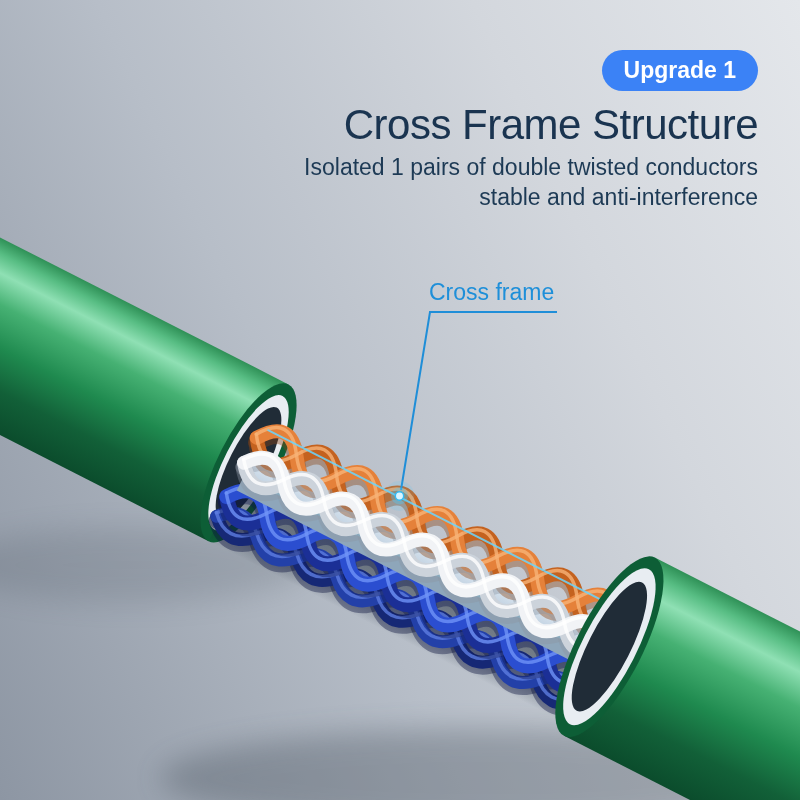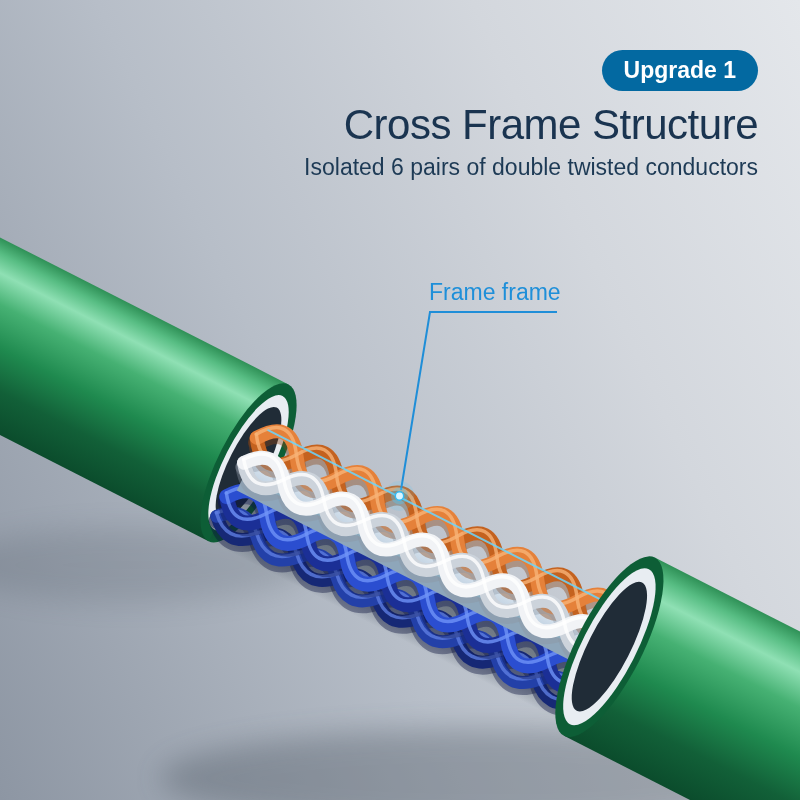--- a/index.html
+++ b/index.html
@@ -3,37 +3,38 @@
 <meta charset="utf-8">
 <style>
   html,body{margin:0;padding:0;}
   body{
     width:800px;height:800px;overflow:hidden;position:relative;
     background:linear-gradient(245deg,#e4e7eb 0%,#d3d7dd 28%,#b7bec8 60%,#8d96a3 100%);
     font-family:"Liberation Sans","DejaVu Sans",sans-serif;
   }
   .scene{position:absolute;inset:0;z-index:1;}
   .header{position:absolute;top:50px;right:42px;z-index:2;display:flex;flex-direction:column;align-items:flex-end;text-align:right;}
-  .badge{background:#0369a1;color:#ffffff;font-size:23px;font-weight:700;padding:7px 22px;border-radius:21px;}
+  .badge{background:#3b82f6;color:#ffffff;font-size:23px;font-weight:700;padding:7px 22px;border-radius:21px;}
   .title{font-size:42px;font-weight:400;color:#1a3450;margin:10px 0 4px;letter-spacing:-0.5px;}
   .subtitle{font-size:23px;color:#1d3a55;margin:0;line-height:1.3;}
   .callout-label{position:absolute;left:429px;top:279px;z-index:2;font-size:23px;font-weight:500;color:#1e8fd9;}
 </style>
 </head>
 <body>
 
 <div class="header">
   <div class="badge">
     <span>Upgrade 1</span>
   </div>
   <h1 class="title">Cross Frame Structure</h1>
-  <p class="subtitle">Isolated 6 pairs of double twisted conductors</p>
+  <p class="subtitle">Isolated 1 pairs of double twisted conductors</p>
+  <p class="subtitle">stable and anti-interference</p>
 </div>
 
-<div class="callout-label">Frame frame</div>
+<div class="callout-label">Cross frame</div>
 
 <svg class="scene" viewBox="0 0 800 800" width="800" height="800">
   <defs>
     <linearGradient id="gJacket" x1="0" y1="0" x2="0" y2="1">
       <stop offset="0" stop-color="#2f9157"></stop>
       <stop offset="0.08" stop-color="#57bd83"></stop>
       <stop offset="0.18" stop-color="#8fe0b4"></stop>
       <stop offset="0.34" stop-color="#46b173"></stop>
       <stop offset="0.56" stop-color="#1f8a4f"></stop>
       <stop offset="0.78" stop-color="#126038"></stop>

